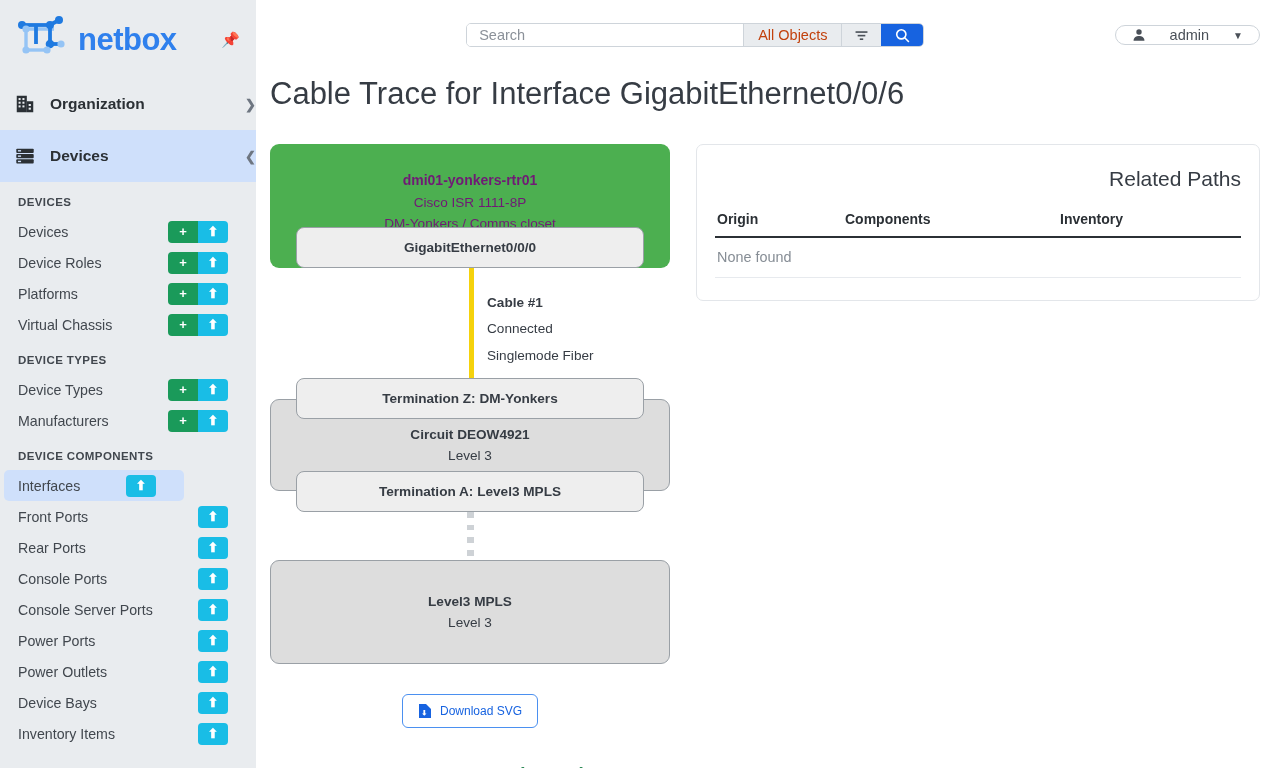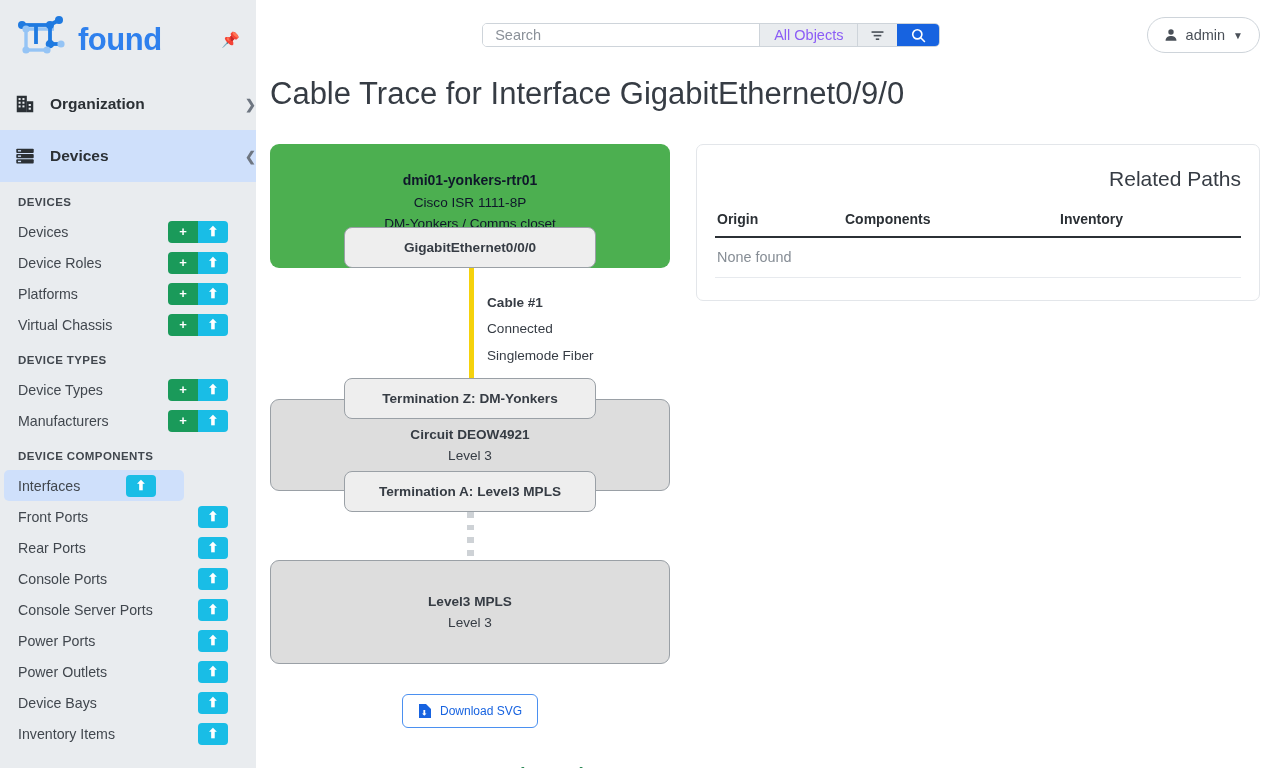--- a/index.html
+++ b/index.html
@@ -65,57 +65,57 @@
   .topbar { height: 70px; display: flex; align-items: center; padding: 0 20px; }
   .search-wrap { display: flex; margin-left: auto; }
   .search-inner { display: flex; border: 1px solid #ced4da; border-radius: 5px; overflow: hidden; height: 24px; }
   .search-input {
     width: 276px; border: none; outline: none; padding: 0 12px;
     font-size: 14.5px; font-family: "Liberation Sans", sans-serif; color: #363c44; background: #fff;
   }
   .search-input::placeholder { color: #8b9199; }
   .search-scope {
     display: flex; align-items: center; padding: 0 14px; background: #e9ecef;
-    font-size: 14.5px; color: #8b5cf6; border-left: 1px solid #ced4da; cursor: pointer; white-space: nowrap;
+    font-size: 14.5px; color: #c2410c; border-left: 1px solid #ced4da; cursor: pointer; white-space: nowrap;
   }
   .search-filter {
     display: flex; align-items: center; justify-content: center; width: 40px;
     background: #e9ecef; border-left: 1px solid #ced4da; cursor: pointer;
   }
   .search-go {
     display: flex; align-items: center; justify-content: center; width: 42px;
     background: #1763e0; cursor: pointer;
   }
   .user-btn {
-    margin-left: auto; display: flex; align-items: center; gap: 8px;
-    height: 36px; padding: 0 16px; border: 1px solid #ced4da; border-radius: 19px;
+    margin-left: auto; display: flex; align-items: center; gap: 24px;
+    height: 20px; padding: 0 16px; border: 1px solid #ced4da; border-radius: 19px;
     font-size: 14.5px; color: #4a5058; background: #fff; cursor: pointer;
   }
   .topbar-right { margin-left: auto; display: flex; align-items: center; }
 
   .page-title {
     font-size: 31px; font-weight: 400; color: #363c44;
     padding: 6px 0 0 14px; margin: 0;
   }
 
   .content { display: flex; padding: 32px 20px 0 14px; gap: 26px; }
 
   
   .trace { width: 400px; position: relative; }
   .node-device {
-    background: #4caf50; color: #0f172a; border-radius: 9px;
+    background: #4caf50; color: #701a75; border-radius: 9px;
     padding: 26px 28px 34px; text-align: center; position: relative;
   }
   .node-device .nm { font-size: 14px; font-weight: 700; line-height: 1.55; }
   .node-device .sub { font-size: 13.6px; line-height: 1.55; }
   .box-term {
     background: #eeeeee; border: 1px solid #9aa0a6; border-radius: 8px;
     height: 41px; display: flex; align-items: center; justify-content: center;
     font-size: 13.6px; font-weight: 700; color: #363c44;
-    width: 252px; margin: 0 auto; position: relative; z-index: 3;
+    width: 348px; margin: 0 auto; position: relative; z-index: 3;
   }
   .iface-box { margin-top: -41px; }
   .cable-seg { position: relative; height: 110px; }
   .cable-line {
     position: absolute; left: 199px; top: 0; width: 5px; height: 110px; background: #f5d20c;
   }
   .cable-info { position: absolute; left: 217px; top: 22px; text-align: left; }
   .cable-info .t1 { font-size: 13.6px; font-weight: 700; color: #363c44; line-height: 1.95; }
   .cable-info .t2 { font-size: 13.6px; color: #363c44; line-height: 1.95; }
   .circuit-wrap { position: relative; }
@@ -189,21 +189,21 @@
           <circle cx="8" cy="9" r="4" fill="#1f7ae0"></circle>
           <circle cx="36" cy="9" r="4" fill="#1f7ae0"></circle>
           <circle cx="45" cy="4" r="4" fill="#1f7ae0"></circle>
           <circle cx="36" cy="28" r="4.3" fill="#1f7ae0"></circle>
           <circle cx="12" cy="13" r="3.6" fill="#95c4f5"></circle>
           <circle cx="12" cy="34" r="3.6" fill="#95c4f5"></circle>
           <circle cx="33" cy="34" r="3.6" fill="#95c4f5"></circle>
           <circle cx="47" cy="28" r="3.6" fill="#95c4f5"></circle>
         </svg>
       </span>
-      <span class="brand-word">found</span>
+      <span class="brand-word">netbox</span>
       <span class="pin-icon">📌</span>
     </div>
 
     <div class="nav-group">
       <svg class="nav-ico" viewBox="0 0 24 24">
         <rect x="3" y="3" width="11" height="18" fill="#2b3035"></rect>
         <rect x="14" y="9" width="7" height="12" fill="#2b3035"></rect>
         <g fill="#e9ecef">
           <rect x="5" y="5.5" width="2.2" height="2.2"></rect>
             <rect x="9.2" y="5.5" width="2.2" height="2.2"></rect>
@@ -364,21 +364,21 @@
           <svg width="14" height="14" viewBox="0 0 16 16">
             <circle cx="8" cy="4.6" r="3.1" fill="#4a5058"></circle>
             <path d="M1.8 14.5 C1.8 10.6 5 9.2 8 9.2 C11 9.2 14.2 10.6 14.2 14.5 Z" fill="#4a5058"></path>
           </svg>
           <span>admin</span>
           <span style="font-size:10px;color:#4a5058;">▼</span>
         </div>
       </div>
     </div>
 
-    <h1 class="page-title">Cable Trace for Interface GigabitEthernet0/9/0</h1>
+    <h1 class="page-title">Cable Trace for Interface GigabitEthernet0/0/6</h1>
 
     <div class="content">
 
       <div class="trace">
 
         <div class="node-device">
           <div class="nm">dmi01-yonkers-rtr01</div>
           <div class="sub">Cisco ISR 1111-8P</div>
           <div class="sub">DM-Yonkers / Comms closet</div>
         </div>

